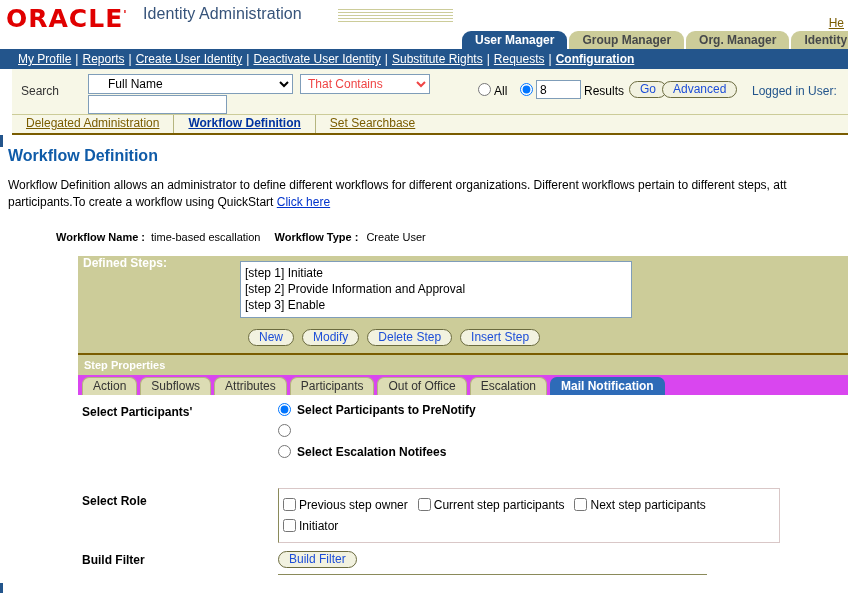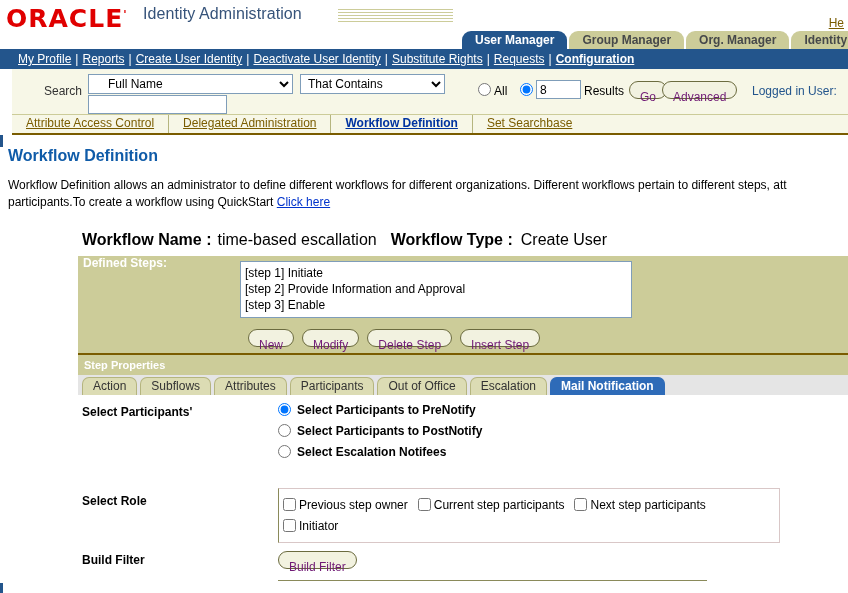--- a/index.html
+++ b/index.html
@@ -141,21 +141,21 @@
     left: 12px;
     right: 0;
     top: 0;
     height: 46px;
     background: #f7f7e7;
     border-bottom: 1px solid #cccc99;
     box-sizing: border-box;
   }
   .search-label {
     position: absolute;
-    left: 32px;
+    left: 9px;
     top: 15px;
     font-size: 12px;
     color: #333333;
   }
   .sel-attr {
     position: absolute;
     left: 76px;
     top: 5px;
     width: 205px;
     height: 20px;
@@ -164,29 +164,29 @@
     background: #ffffff;
     font-family: "Liberation Sans", sans-serif;
     font-size: 12px;
     padding-left: 15px;
     color: #000;
   }
   .sel-op {
     position: absolute;
     left: 288px;
     top: 5px;
-    width: 145px;
+    width: 130px;
     height: 20px;
     box-sizing: border-box;
     border: 1px solid #7f9db9;
     background: #ffffff;
     font-family: "Liberation Sans", sans-serif;
     font-size: 12px;
     padding-left: 3px;
-    color: #000000;
+    color: #ef4444;
   }
   .search-text {
     position: absolute;
     left: 76px;
     top: 26px;
     width: 139px;
     height: 19px;
     box-sizing: border-box;
     border: 1px solid #7f9db9;
     background: #ffffff;
@@ -231,24 +231,24 @@
   .lbl-results {
     position: absolute;
     left: 572px;
     top: 15px;
     font-size: 12px;
   }
   .obtn {
     display: inline-block;
     height: 17px;
     line-height: 15px;
-    padding: 8px 10px;
+    padding: 0 10px;
     font-size: 12px;
     font-family: "Liberation Sans", sans-serif;
-    color: #701a75;
+    color: #1d4ed8;
     background: #f2f2e0;
     border: 1px solid #6b6b3f;
     border-radius: 9px;
     box-sizing: border-box;
     cursor: pointer;
     text-align: center;
     white-space: nowrap;
   }
   .btn-go { position: absolute; left: 617px; top: 12px; }
   .btn-adv { position: absolute; left: 650px; top: 12px; }
@@ -327,24 +327,24 @@
     width: 900px;
   }
   .page-desc a {
     color: #0033cc;
     text-decoration: underline;
   }
 
   
   .wf-row {
     position: relative;
-    margin: 20px 0 0 0;
+    margin: 20px 0 0 6px;
     height: 18px;
-    padding-left: 82px;
-    font-size: 16px;
+    padding-left: 50px;
+    font-size: 11px;
   }
   .wf-row b { font-weight: bold; }
   .wf-name-val { padding: 0 14px 0 6px; }
   .wf-type-val { padding-left: 8px; }
 
   
   .khaki-panel {
     position: relative;
     margin-left: 78px;
     margin-top: 7px;
@@ -397,21 +397,21 @@
     left: 6px;
     top: 4px;
     font-size: 11px;
     font-weight: bold;
     color: #ffffff;
   }
   .sp-tabrow {
     position: relative;
     margin-left: 78px;
     height: 20px;
-    background: #e5e5e5;
+    background: #d946ef;
     display: flex;
     align-items: flex-end;
     padding-left: 4px;
     box-sizing: border-box;
     white-space: nowrap;
   }
   .sptab {
     height: 18px;
     line-height: 17px;
     padding: 0 10px;
@@ -531,21 +531,20 @@
     <input class="results-count" type="text" value="8" style="">
     <span class="lbl-results">Results</span>
     <div class="obtn btn-go">Go</div>
     <div class="obtn btn-adv">Advanced</div>
     <div class="logged-user">Logged in User: </div>
   </div>
 </div>
 
 <div class="subtab-wrap">
   <div class="subtab-bar" id="subtab-bar">
-      <div class="subtab">Attribute Access Control</div>
       <div class="subtab">Delegated Administration</div>
       <div class="subtab active">Workflow Definition</div>
       <div class="subtab">Set Searchbase</div>
     </div>
 </div>
 
 <div class="content">
 
   <div class="page-title">Workflow Definition</div>
 
@@ -589,21 +588,20 @@
 
   <div class="form-body">
     <div class="field-label" style="top:10px;">Select Participants'</div>
     <div class="radio-group" id="participant-radios">
         <div class="radio-line">
           <input type="radio" name="participants" checked="" style="">
           <span>Select Participants to PreNotify</span>
         </div>
         <div class="radio-line">
           <input type="radio" name="participants" style="">
-          <span>Select Participants to PostNotify</span>
         </div>
         <div class="radio-line">
           <input type="radio" name="participants" style="">
           <span>Select Escalation Notifees</span>
         </div>
       </div>
 
     <div class="field-label" style="top:99px;">Select Role</div>
     <div class="role-box">
       <div class="cb-line" id="role-row1">

